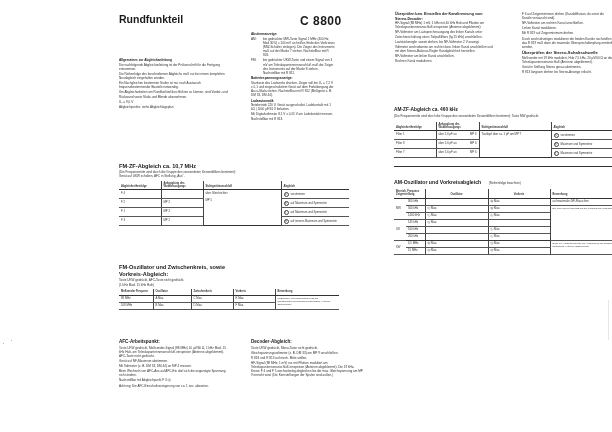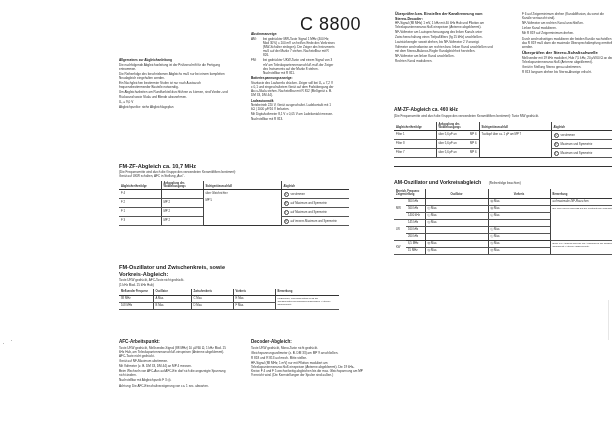--- a/index.html
+++ b/index.html
@@ -1,39 +1,40 @@
 <!DOCTYPE html>
 <html><head>
 <meta charset="utf-8">
 <style>
   * { box-sizing: border-box; margin: 0; padding: 0; }
   html, body { width: 612px; height: 432px; overflow: hidden; background: #ffffff; }
   body { position: relative; font-family: "Liberation Sans", sans-serif; color: #2a2a2a; }
   .abs { position: absolute; }
   .title { font-weight: bold; font-size: 10.5px; line-height: 11px; color: #1a1a1a; }
-  .model { font-weight: normal; font-size: 18px; color: #1a1a1a; letter-spacing: 0.5px; }
+  .model { font-weight: bold; font-size: 12px; color: #1a1a1a; letter-spacing: 0.5px; }
   .h2 { font-weight: bold; font-size: 5.6px; line-height: 6.5px; color: #1a1a1a; }
   .h3 { font-weight: bold; font-size: 3.2px; line-height: 4.5px; color: #222; }
   .p { font-size: 3.1px; line-height: 4.2px; color: #333; }
   .p + .p { margin-top: 0.9px; }
   .row { display: flex; }
   .row .lbl { width: 12px; flex-shrink: 0; }
   table { border-collapse: collapse; font-size: 2.8px; color: #333; }
   th { font-weight: bold; text-align: left; font-size: 2.7px; line-height: 3px; padding: 1px 2px 1.5px 2px; border-bottom: 1px solid #333; vertical-align: bottom; }
   td { padding: 1.5px 2px; line-height: 3px; border-bottom: 0.6px solid #555; vertical-align: top; }
   td.vl, th.vl { border-left: 0.8px solid #444; }
   table.tb { border-bottom: 1px solid #333; }
   .circ { display: inline-block; width: 5px; height: 5px; border: 0.5px solid #444; border-radius: 50%; font-size: 2.6px; line-height: 4px; text-align: center; margin-right: 2px; vertical-align: middle; }
   .topbar { border-top: 1.5px solid #333; }
   .specks { position: absolute; width: 1px; height: 1px; background: #bbb; }
 </style>
 </head>
 <body>
 
 <div class="abs title" style="left:119px; top:14px;">
+  <div>Rundfunkteil</div>
 </div>
 <div class="abs model" style="left:300px; top:14px;">C 8800</div>
 
 <div class="abs" style="left:119px; top:58px; width:110px;">
   <div class="h3">Allgemeines zur Abgleichanleitung</div>
   <div class="p">Die nachfolgende Abgleichanleitung ist der Prüfvorschrift für die Fertigung entnommen.</div>
   <div class="p">Die Reihenfolge des beschriebenen Abgleichs muß nur bei einem kompletten Neuabgleich eingehalten werden.</div>
   <div class="p">Ein Nachgleichen bestimmter Stufen ist nur nach Austausch frequenzbestimmender Bauteile notwendig.</div>
   <div class="p">Um Abgleicharbeiten am Rundfunkteil durchführen zu können, sind Vorder- und Rückwand sowie Skala und Blende abzunehmen.</div>
   <div class="p">Uₕ = 9,0 V</div>

